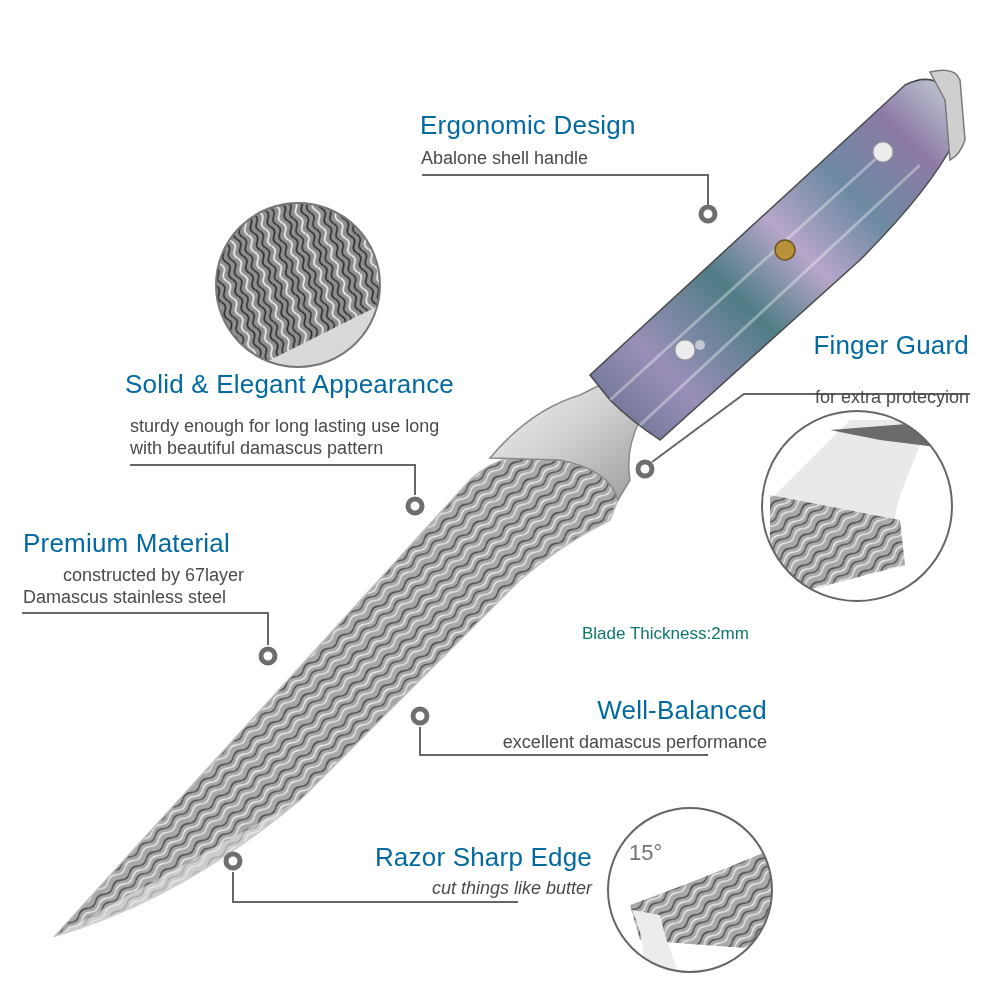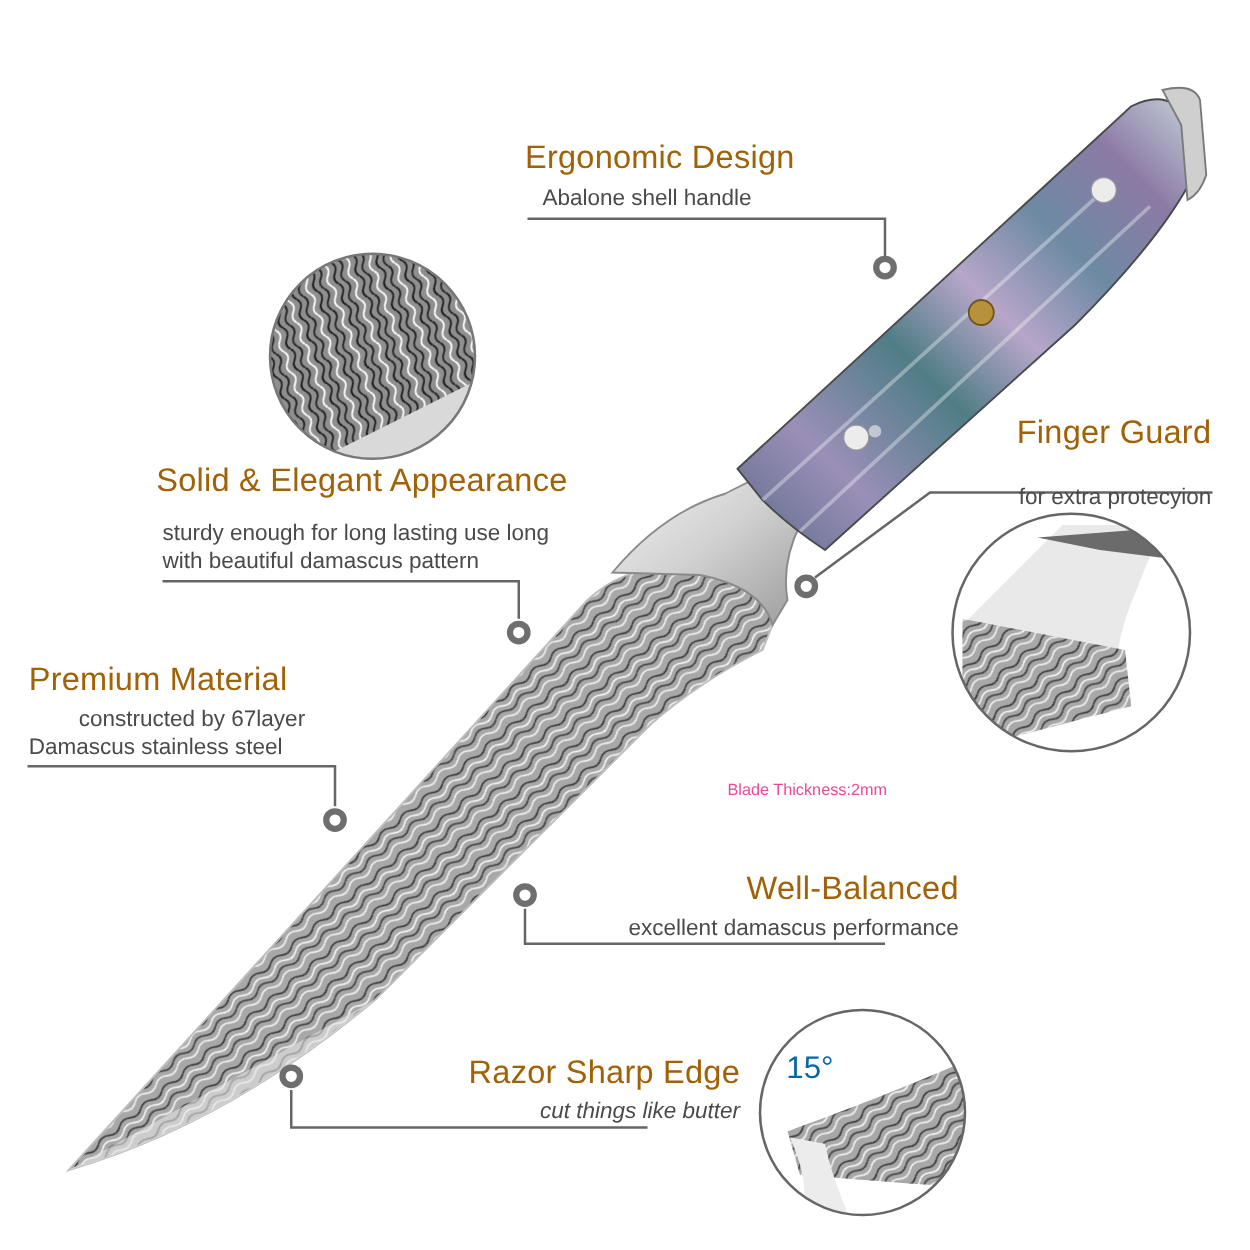--- a/index.html
+++ b/index.html
@@ -1,22 +1,22 @@
 <!DOCTYPE html>
 <html><head>
 <meta charset="utf-8">
 <style>
   html, body { margin: 0; padding: 0; background: #ffffff; }
   body { width: 1000px; height: 1000px; position: relative; overflow: hidden; font-family: "Liberation Sans", sans-serif; }
   .art { position: absolute; left: 0; top: 0; width: 1000px; height: 1000px; }
-  .title { position: absolute; color: #a16207; font-size: 26px; font-weight: 400; white-space: nowrap; letter-spacing: 0.2px; }
+  .title { position: absolute; color: #0369a1; font-size: 26px; font-weight: 400; white-space: nowrap; letter-spacing: 0.2px; }
   .sub { position: absolute; color: #4a4a4a; font-size: 18px; white-space: nowrap; line-height: 22px; }
   .right { text-align: right; }
-  .note { position: absolute; color: #ec4899; font-size: 13px; white-space: nowrap; }
-  .angle { position: absolute; color: #0369a1; font-size: 25px; white-space: nowrap; }
+  .note { position: absolute; color: #0f766e; font-size: 17px; white-space: nowrap; }
+  .angle { position: absolute; color: #737373; font-size: 22px; white-space: nowrap; }
 </style>
 </head>
 <body>
 
 <svg class="art" viewBox="0 0 1000 1000" xmlns="http://www.w3.org/2000/svg">
   <defs>
     <linearGradient id="bladeGrad" x1="0" y1="0" x2="1" y2="1">
       <stop offset="0" stop-color="#8a8a8a"></stop>
       <stop offset="0.35" stop-color="#c9c9c9"></stop>
       <stop offset="0.6" stop-color="#9a9a9a"></stop>
@@ -109,21 +109,21 @@
     <circle cx="708" cy="214" r="7"></circle>
     <circle cx="415" cy="506" r="7"></circle>
     <circle cx="645" cy="469" r="7"></circle>
     <circle cx="268" cy="656" r="7"></circle>
     <circle cx="420" cy="716" r="7"></circle>
     <circle cx="233" cy="861" r="7"></circle>
   </g>
 </svg>
 
 <div class="title" style="left:420px; top:110px;">Ergonomic Design</div>
-<div class="sub" style="left:421px; top:147px;margin-left:13px;">Abalone shell handle</div>
+<div class="sub" style="left:421px; top:147px;">Abalone shell handle</div>
 
 <div class="title" style="left:125px; top:369px;">Solid &amp; Elegant Appearance</div>
 <div class="sub" style="left:130px; top:415px;">sturdy enough for long lasting use long</div>
 <div class="sub" style="left:130px; top:437px;">with beautiful damascus pattern</div>
 
 <div class="title right" style="right:31px; top:330px;">Finger Guard</div>
 <div class="sub right" style="right:31px; top:365px;margin-top:21px;">for extra protecyion</div>
 
 <div class="title" style="left:23px; top:528px;">Premium Material</div>
 <div class="sub" style="left:23px; top:564px;margin-left:40px;">constructed by 67layer</div>

